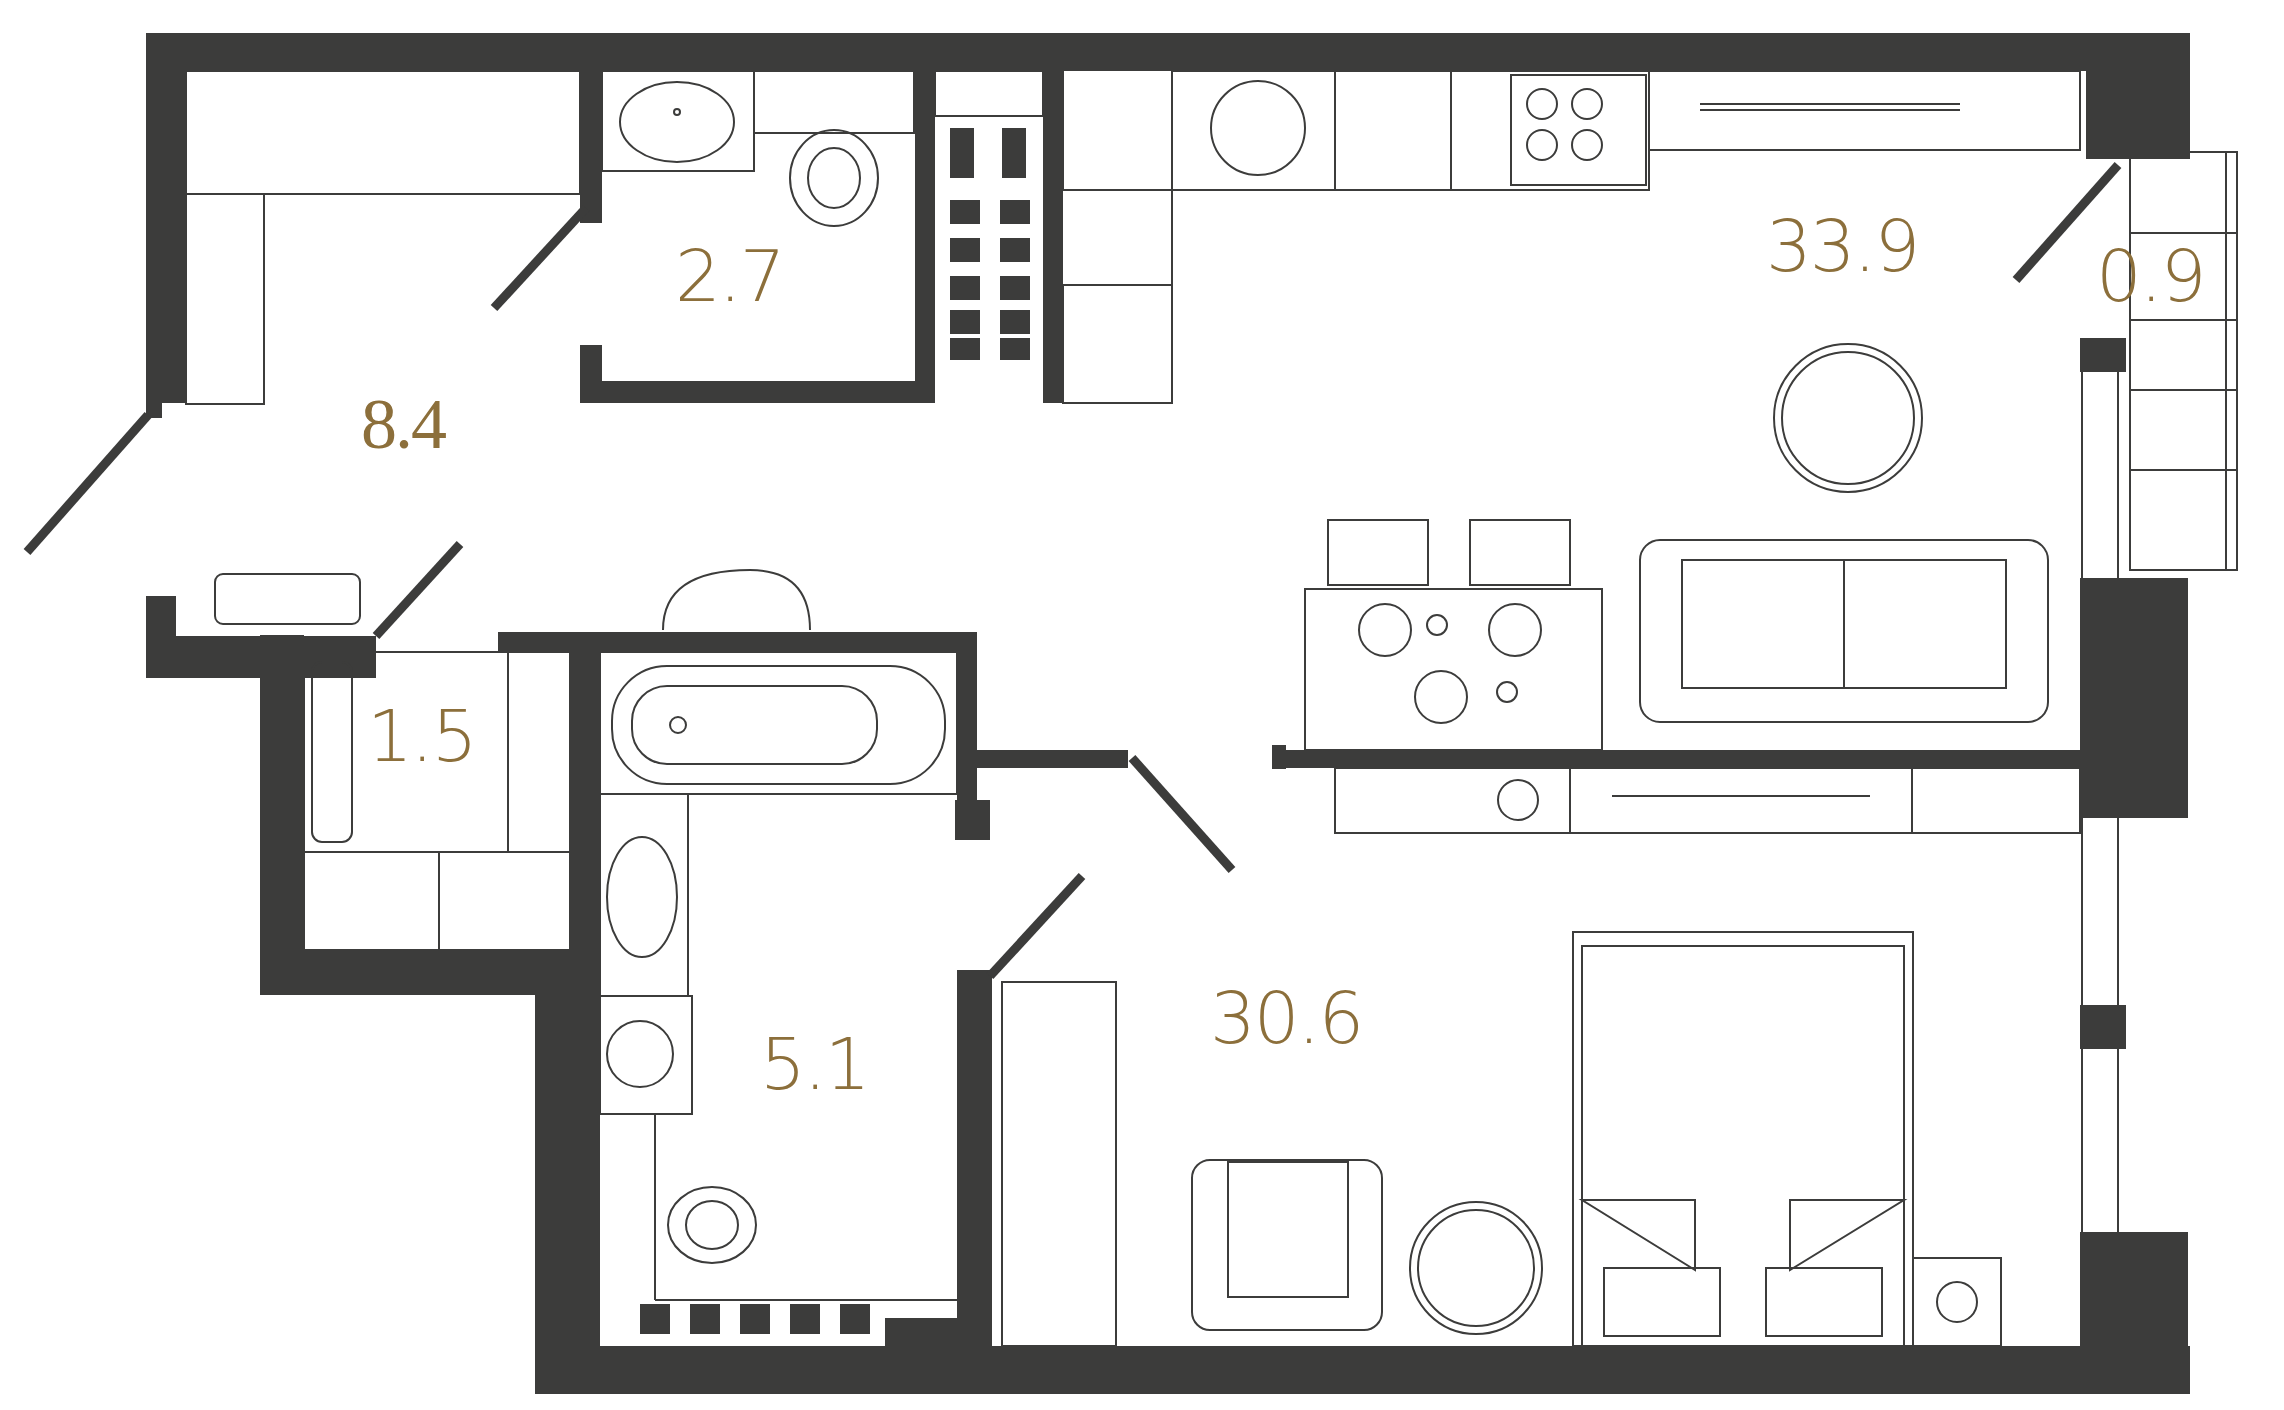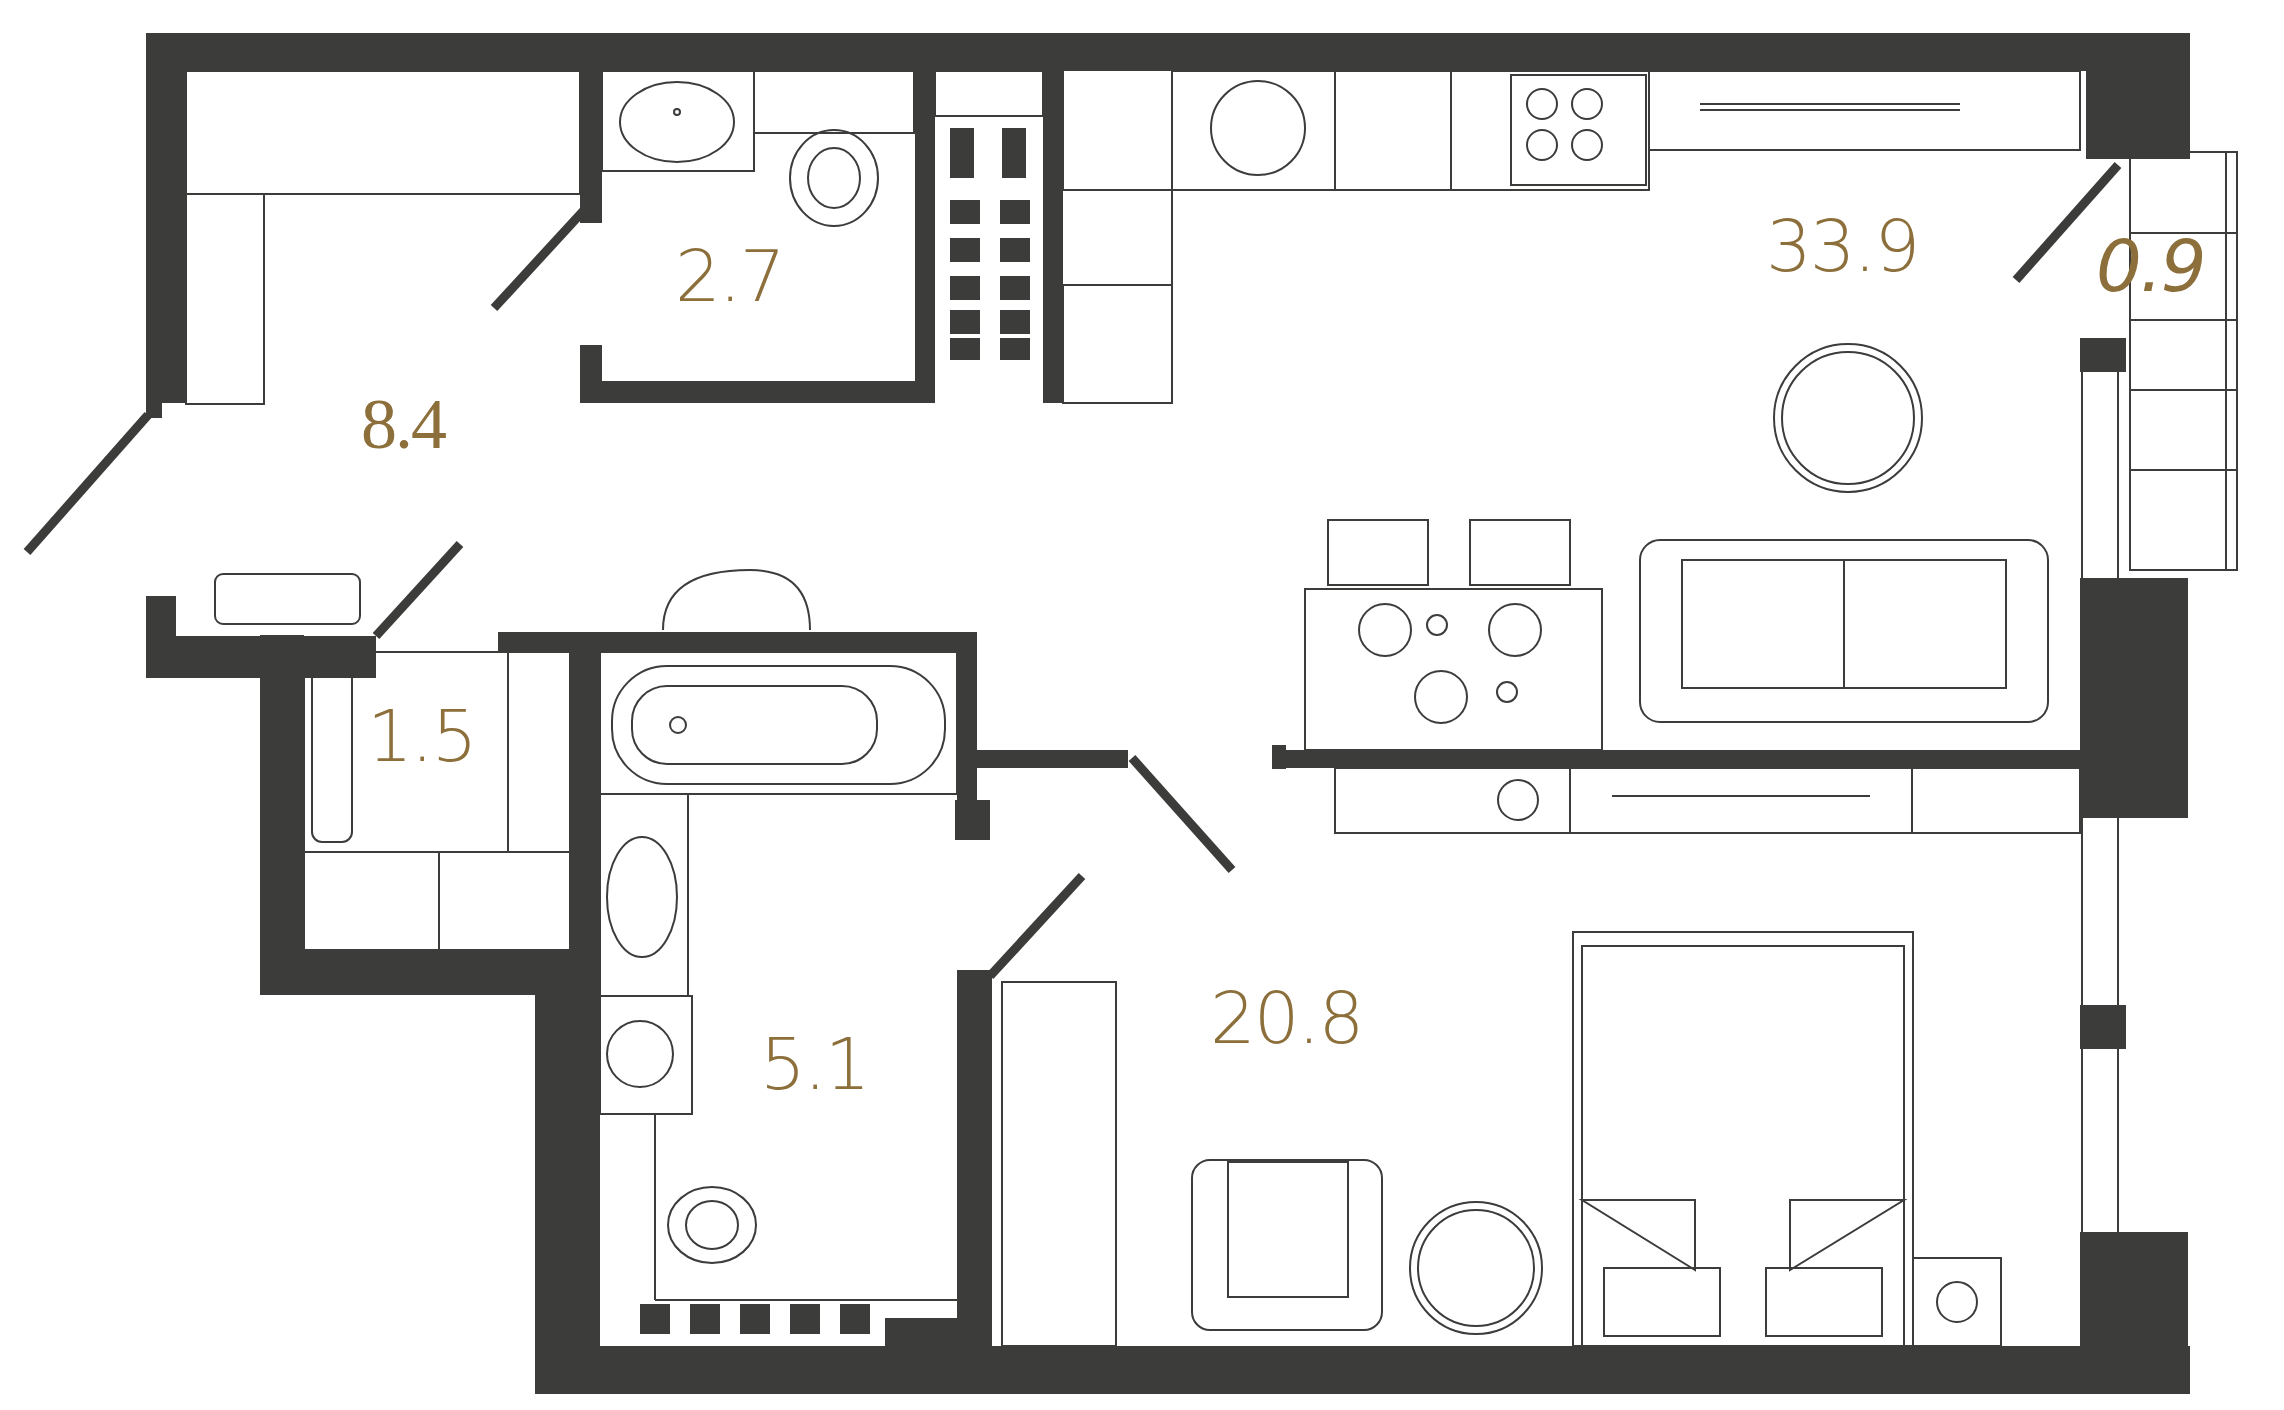--- a/index.html
+++ b/index.html
@@ -192,16 +192,16 @@
     <rect x="950" y="310" width="30" height="24"></rect>
       <rect x="1000" y="310" width="30" height="24"></rect>
     <rect x="950" y="338" width="30" height="22"></rect>
       <rect x="1000" y="338" width="30" height="22"></rect>
   </g>
 </svg>
 
 <div class="area-label" style="left:361px;top:388px;font-family:Liberation Serif, serif;">8.4</div>
 <div class="area-label" style="left:675px;top:240px;">2.7</div>
 <div class="area-label" style="left:1766px;top:210px;">33.9</div>
-<div class="area-label" style="left:2096px;top:230px;font-style:italic;">0.9</div>
+<div class="area-label" style="left:2096px;top:240px;">0.9</div>
 <div class="area-label" style="left:367px;top:700px;">1.5</div>
 <div class="area-label" style="left:760px;top:1028px;">5.1</div>
-<div class="area-label" style="left:1210px;top:982px;">20.8</div>
+<div class="area-label" style="left:1210px;top:982px;">30.6</div>
 
 </body></html>

